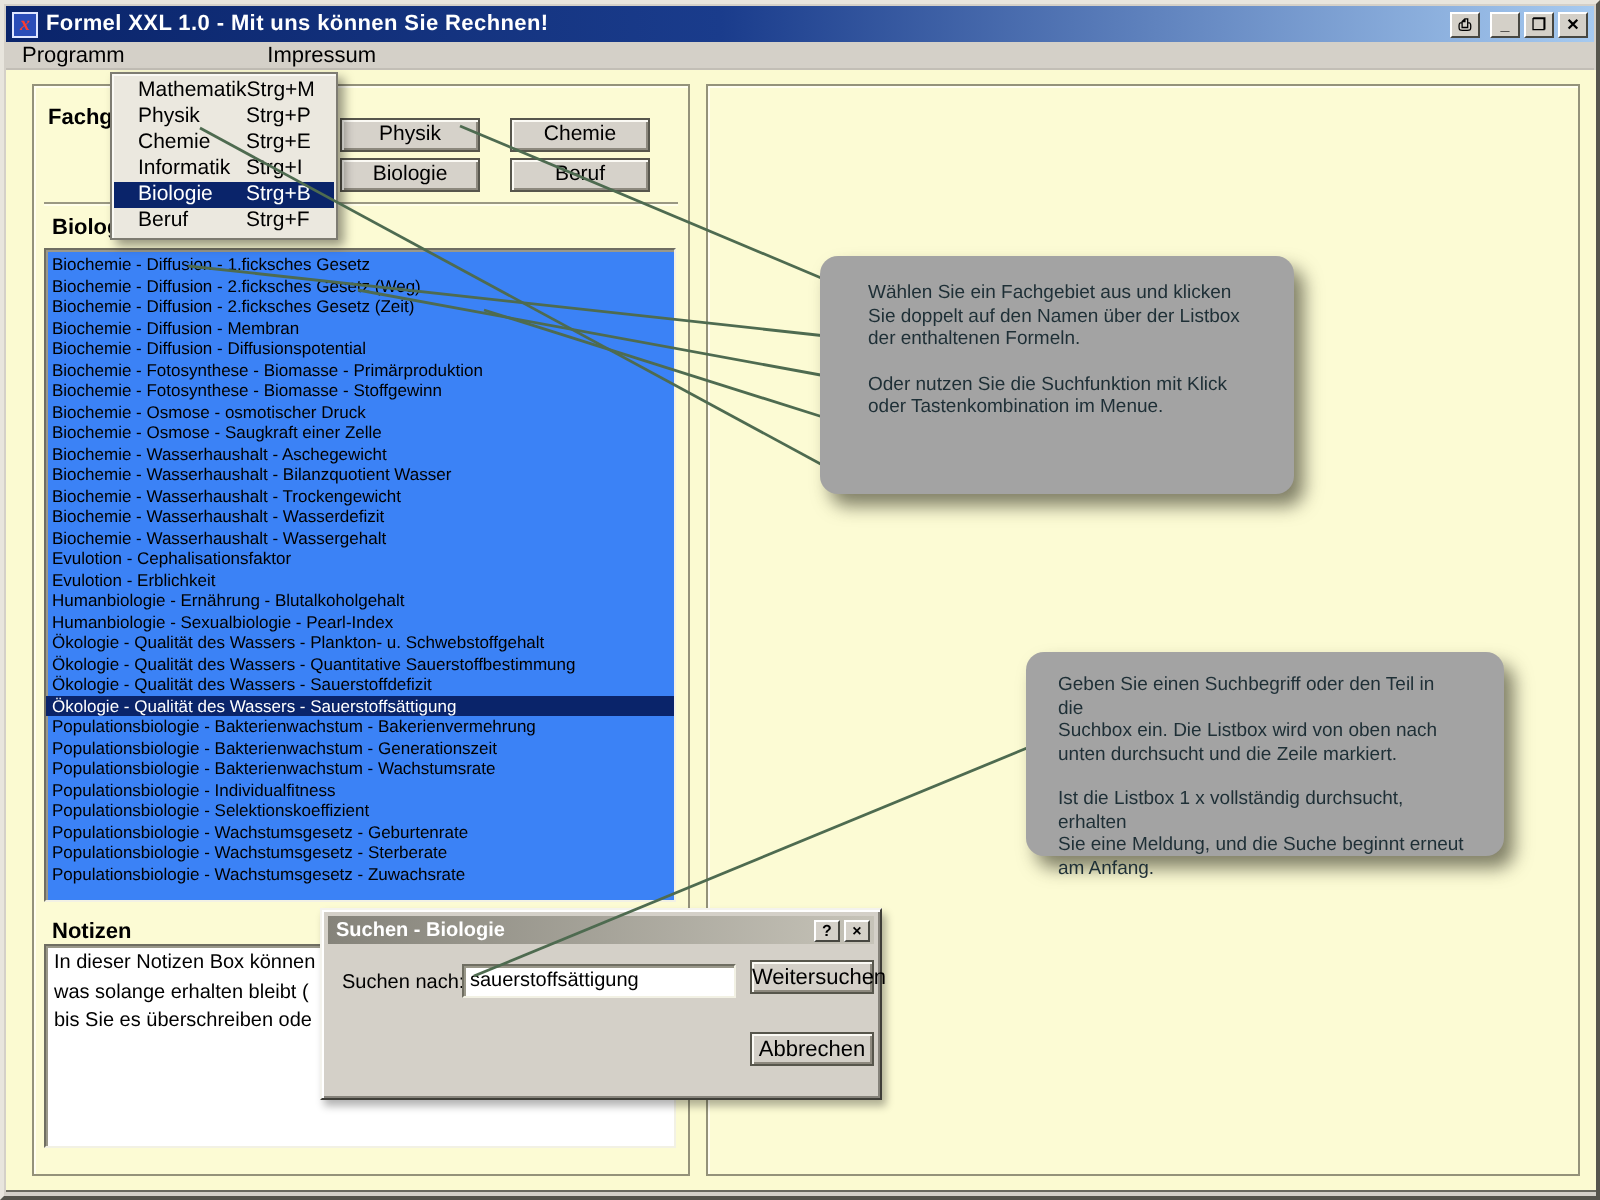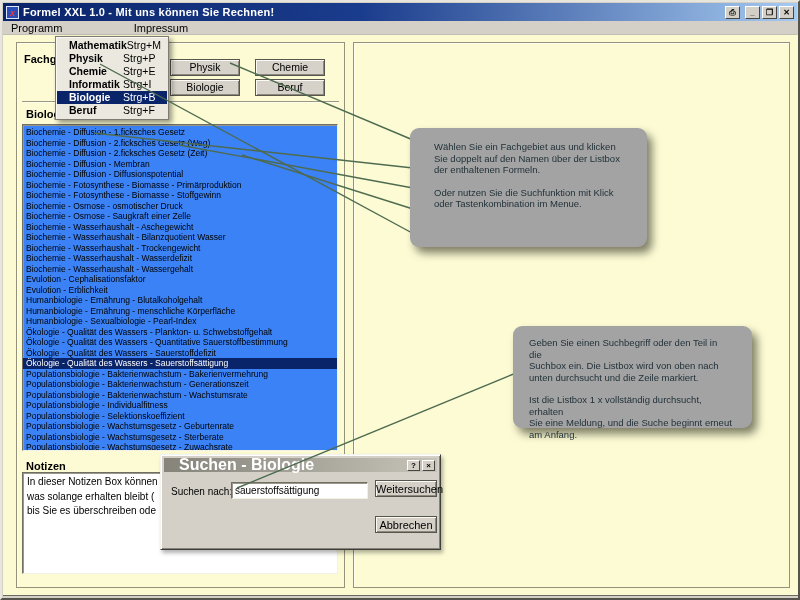--- a/index.html
+++ b/index.html
@@ -51,30 +51,30 @@
   .lb-row.sel{background:#0a246a;color:#fff;}
   
   .notes{position:absolute;left:20px;top:470px;width:316px;height:102px;background:#fff;
     border:1px solid;border-color:#6f6e62 #f2f1e4 #f2f1e4 #6f6e62;
     box-shadow:inset 1px 1px 0 #9a988a;font-size:10px;line-height:14.5px;padding:2px 4px;color:#000;}
   
   .dropdown{position:absolute;left:53px;top:34px;width:114px;background:#ebe8df;
     border:1px solid #7e7c72;box-shadow:inset 1px 1px 0 #faf9f4, 3px 3px 5px rgba(0,0,0,.4);
     padding:2px 1px;z-index:30;}
   .dd-row{display:flex;height:13px;font-size:10.5px;line-height:13px;color:#000;padding:0 4px 0 12px;}
-  .dd-row .dd-label{flex:1;font-weight:bold;}
+  .dd-row .dd-label{flex:1;}
   .dd-row .dd-short{width:40px;}
   .dd-row.sel{background:#0a246a;color:#fff;}
   
   .dialog{position:absolute;left:158px;top:452px;width:281px;height:96px;background:#d4d0c8;
     border:1px solid;border-color:#f4f3ed #3f3e38 #3f3e38 #f4f3ed;
     box-shadow:inset 1px 1px 0 #fff, inset -1px -1px 0 #86837b, 2px 3px 4px rgba(0,0,0,.3);z-index:20;}
   .dlg-title{position:absolute;left:3px;top:3px;right:3px;height:14px;
     background:linear-gradient(90deg,#85837a,#c6c3b8);display:flex;align-items:center;padding:0 2px 0 4px;}
-  .dlg-title-text{color:#fff;font-size:16px;font-weight:bold;flex:1;white-space:nowrap;margin-left:11px;}
+  .dlg-title-text{color:#fff;font-size:10px;font-weight:bold;flex:1;white-space:nowrap;}
   .dlg-btn{width:13px;height:11px;background:#d4d0c8;border:1px solid;
     border-color:#ffffff #474741 #474741 #ffffff;font:bold 8px/9px "Liberation Sans",sans-serif;
     text-align:center;padding:0;margin-left:2px;color:#000;}
   .dlg-label{position:absolute;left:10px;top:31px;font-size:10px;color:#000;}
   .dlg-input{position:absolute;left:70px;top:27px;width:137px;height:17px;background:#fff;
     border:1px solid;border-color:#6f6e62 #f2f1e4 #f2f1e4 #6f6e62;box-shadow:inset 1px 1px 0 #9a988a;
     font-family:"Liberation Sans",sans-serif;font-size:10px;padding:0 3px;color:#000;}
   .dlg-push{position:absolute;left:214px;width:62px;height:17px;background:#d4d0c8;
     border:1px solid #57564c;box-shadow:inset 1px 1px 0 #fbfaf4, inset -1px -1px 0 #8d897e;
     font-family:"Liberation Sans",sans-serif;font-size:11px;text-align:center;padding:0;}
@@ -134,21 +134,20 @@
       <div class="lb-row">Biochemie - Osmose - osmotischer Druck</div>
       <div class="lb-row">Biochemie - Osmose - Saugkraft einer Zelle</div>
       <div class="lb-row">Biochemie - Wasserhaushalt - Aschegewicht</div>
       <div class="lb-row">Biochemie - Wasserhaushalt - Bilanzquotient Wasser</div>
       <div class="lb-row">Biochemie - Wasserhaushalt - Trockengewicht</div>
       <div class="lb-row">Biochemie - Wasserhaushalt - Wasserdefizit</div>
       <div class="lb-row">Biochemie - Wasserhaushalt - Wassergehalt</div>
       <div class="lb-row">Evulotion - Cephalisationsfaktor</div>
       <div class="lb-row">Evulotion - Erblichkeit</div>
       <div class="lb-row">Humanbiologie - Ernährung - Blutalkoholgehalt</div>
-      <div class="lb-row">Humanbiologie - Ernährung - menschliche Körperfläche</div>
       <div class="lb-row">Humanbiologie - Sexualbiologie - Pearl-Index</div>
       <div class="lb-row">Ökologie - Qualität des Wassers - Plankton- u. Schwebstoffgehalt</div>
       <div class="lb-row">Ökologie - Qualität des Wassers - Quantitative Sauerstoffbestimmung</div>
       <div class="lb-row">Ökologie - Qualität des Wassers - Sauerstoffdefizit</div>
       <div class="lb-row sel">Ökologie - Qualität des Wassers - Sauerstoffsättigung</div>
       <div class="lb-row">Populationsbiologie - Bakterienwachstum - Bakerienvermehrung</div>
       <div class="lb-row">Populationsbiologie - Bakterienwachstum - Generationszeit</div>
       <div class="lb-row">Populationsbiologie - Bakterienwachstum - Wachstumsrate</div>
       <div class="lb-row">Populationsbiologie - Individualfitness</div>
       <div class="lb-row">Populationsbiologie - Selektionskoeffizient</div>

